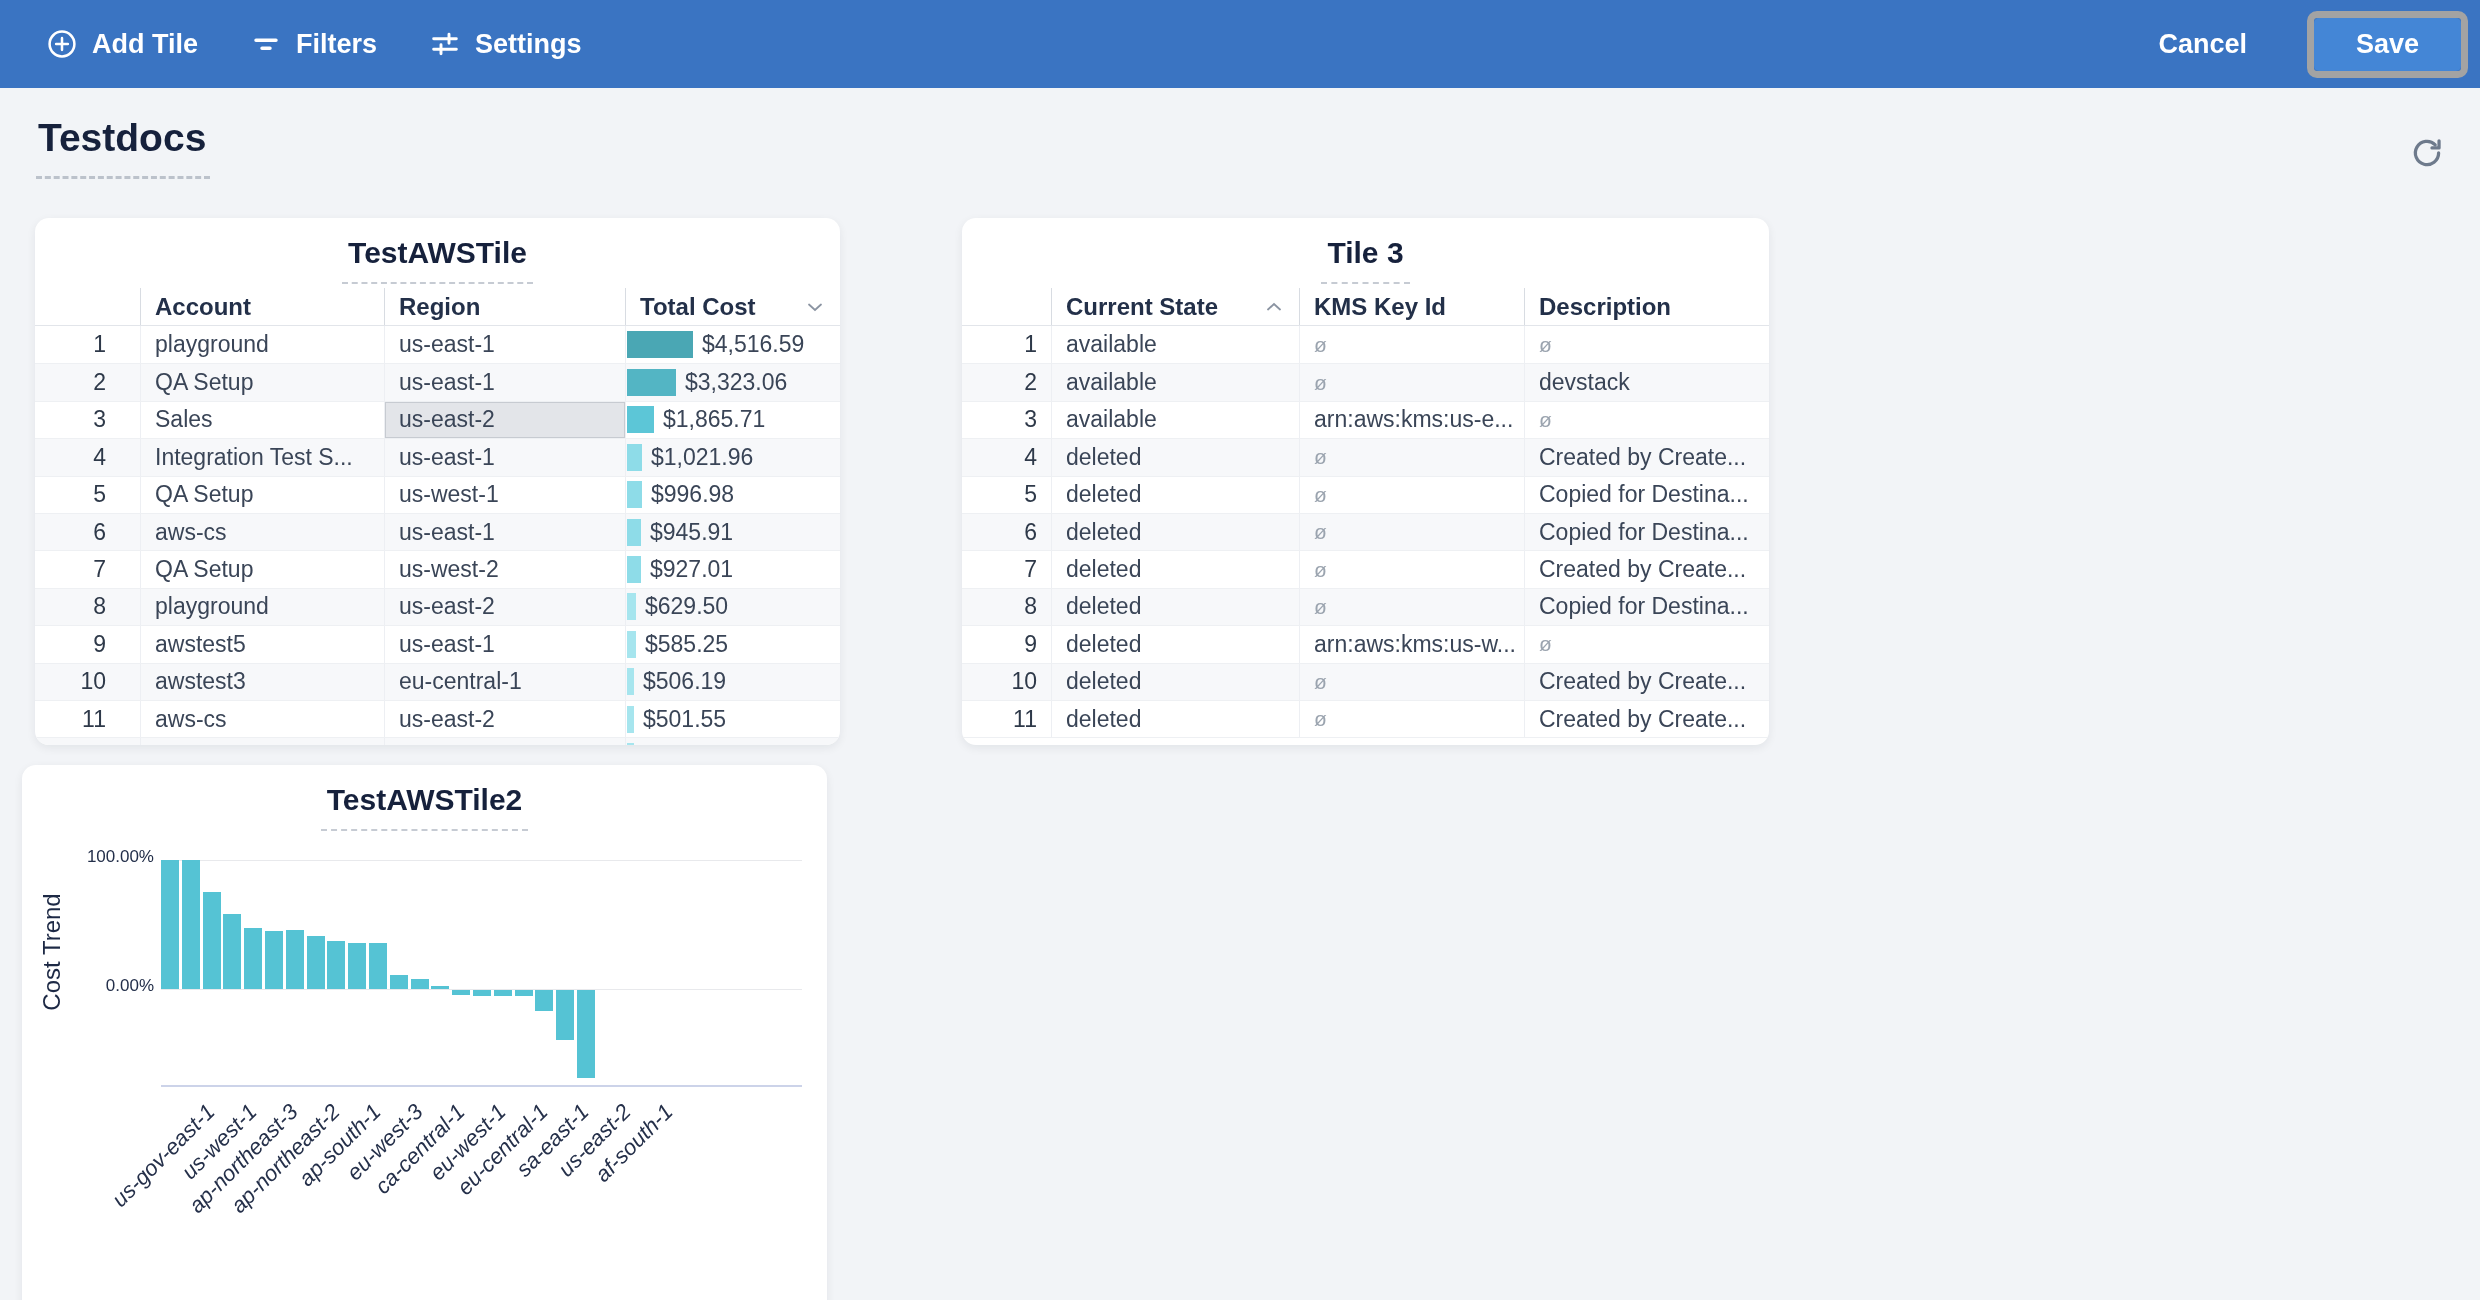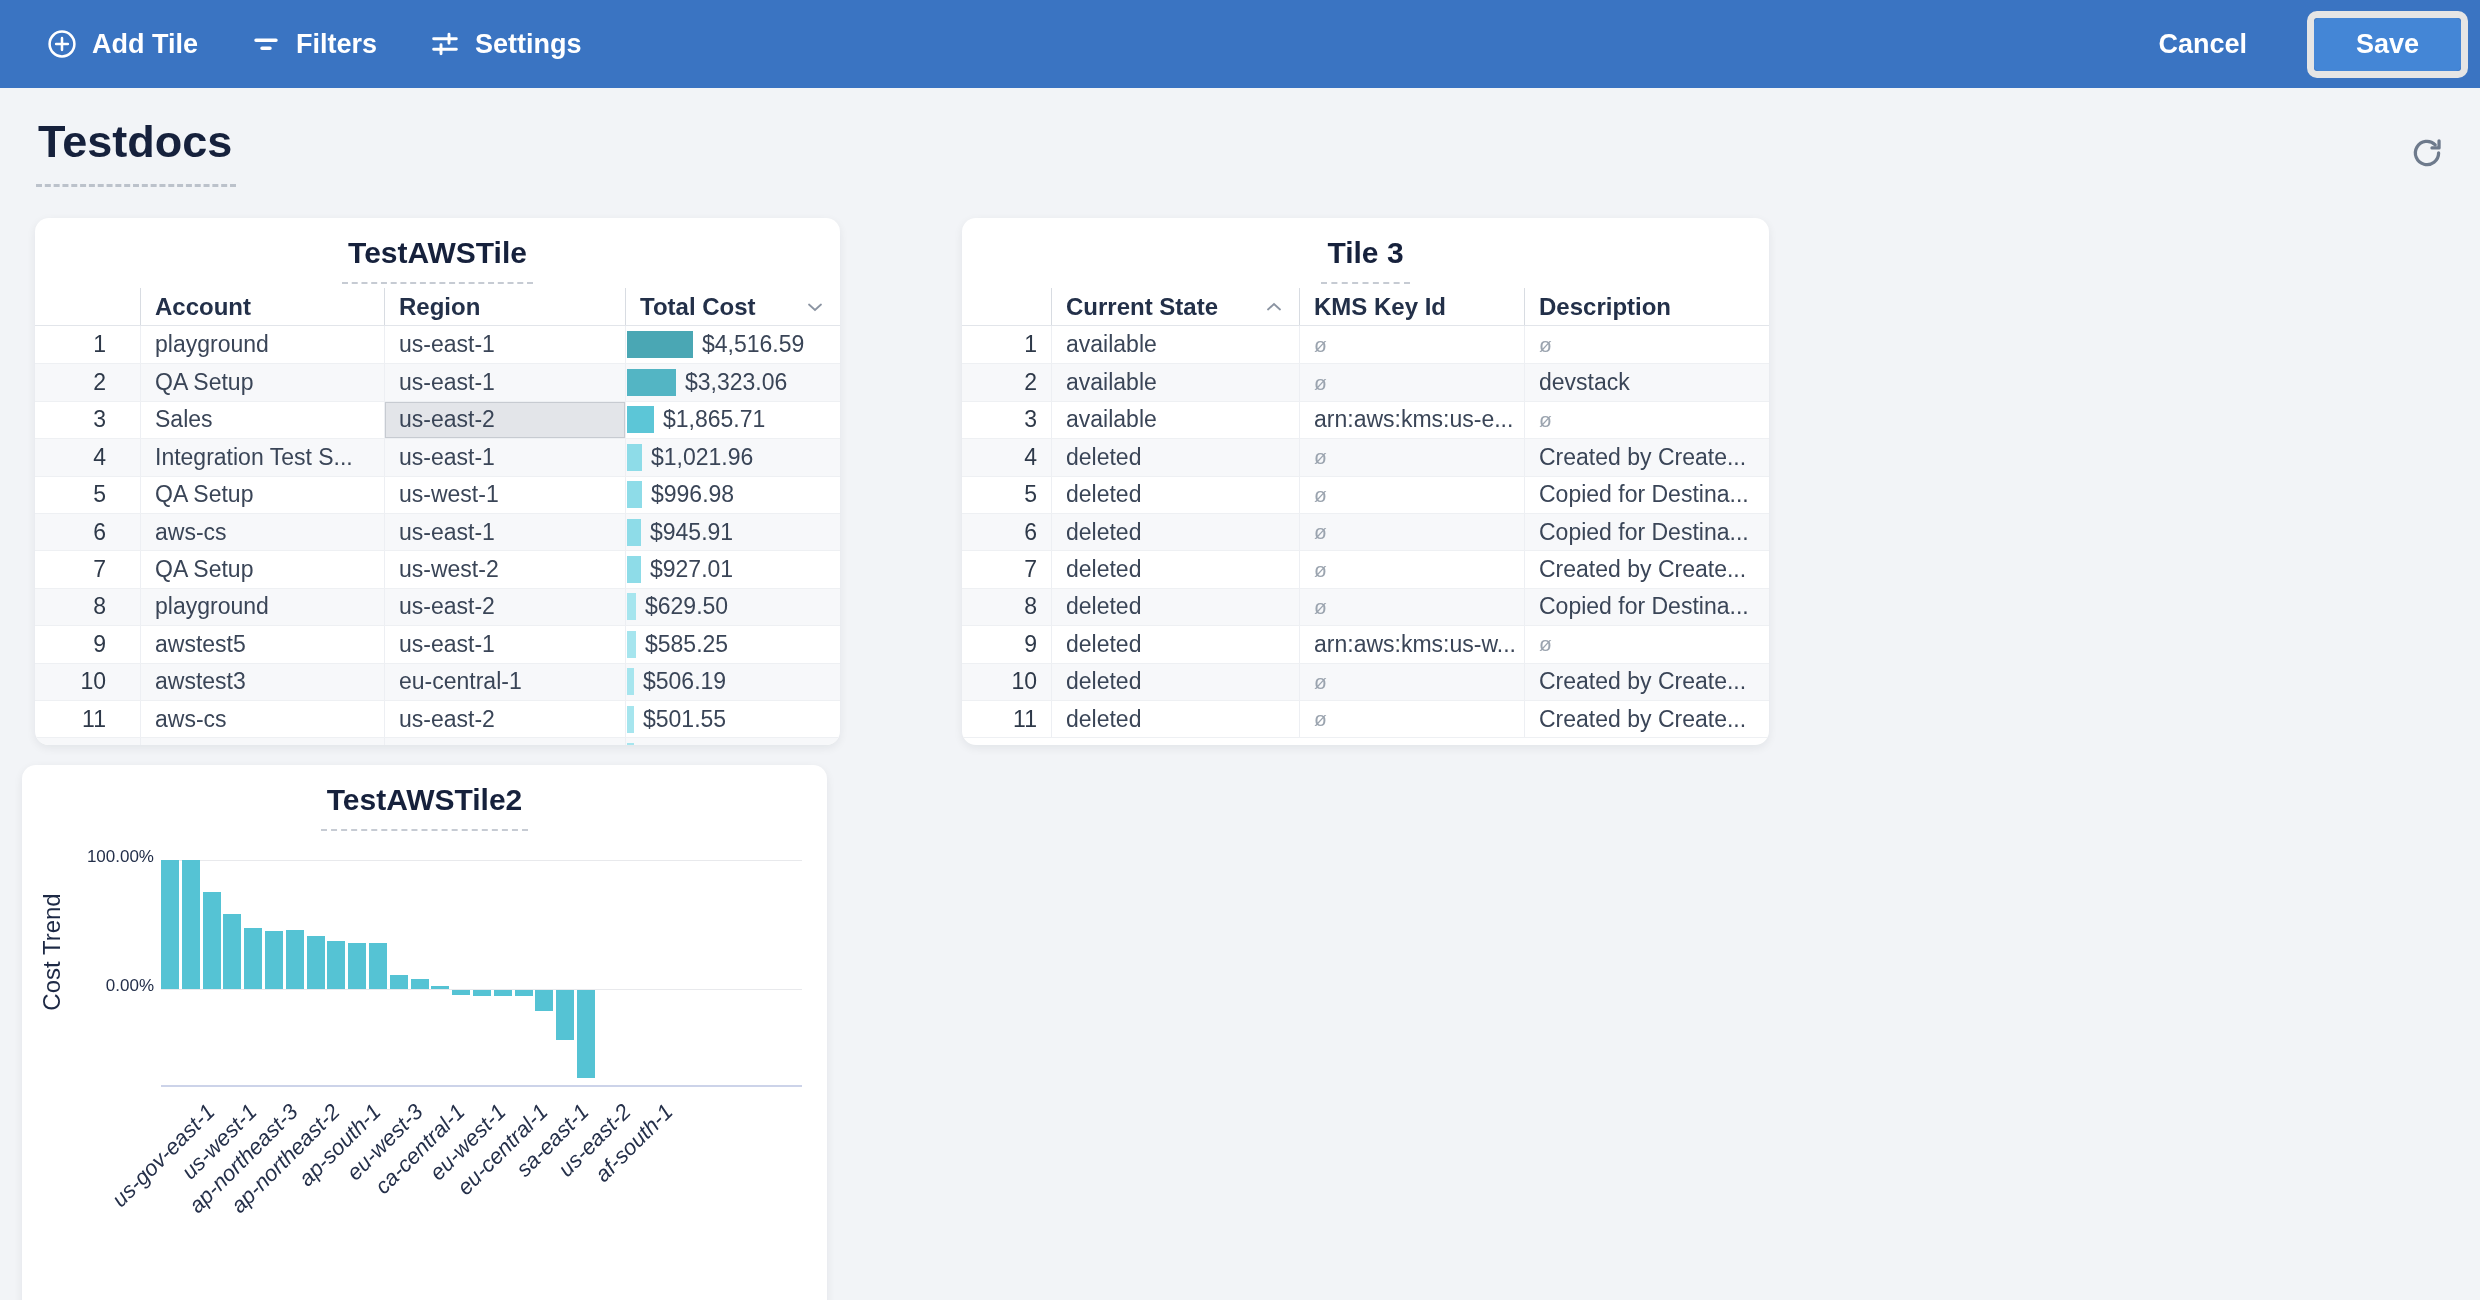--- a/index.html
+++ b/index.html
@@ -7,28 +7,28 @@
   body { font-family:"Liberation Sans", sans-serif; background:#f2f4f7; position:relative; }
 
   
   .topbar { position:absolute; top:0; left:0; width:2480px; height:88px;
             background:#3a74c2; display:flex; align-items:center; padding:0 12px 0 46px; }
   .tb-item { display:flex; align-items:center; gap:14px; color:#fff; font-size:27px;
              font-weight:700; margin-right:52px; cursor:pointer; }
   .tb-item svg { display:block; }
   .tb-right { margin-left:auto; display:flex; align-items:center; gap:60px; }
   .cancel { color:#fff; font-size:27px; font-weight:700; cursor:pointer; }
-  .save-outline { border:7px solid #e5e5e5; border-radius:10px; }
+  .save-outline { border:7px solid #a3a3a3; border-radius:10px; }
   .save-btn { display:block; background:#4486d6; color:#fff; border:none; border-radius:5px;
               font-family:inherit; font-size:27px; font-weight:700; padding:11px 42px; cursor:pointer; }
 
   
   .main { position:absolute; top:88px; left:0; right:0; bottom:0; }
   .page-title-wrap { position:absolute; left:36px; top:28px; }
-  .page-title { font-size:45px; font-weight:600; color:#16213c;
+  .page-title { font-size:39px; font-weight:600; color:#16213c;
                 display:inline-block; border-bottom:3px dashed #bcc2cb; padding:0 4px 16px 2px; }
   .refresh { position:absolute; right:36px; top:48px; width:34px; height:34px; cursor:pointer; }
 
   .tile { position:absolute; background:#fff; border-radius:14px;
           box-shadow:0 3px 10px rgba(16,24,40,.07); overflow:hidden; }
   #tile1 { left:35px;  top:130px; width:805px; height:527px; }
   #tile2 { left:962px; top:130px; width:807px; height:527px; }
   #tile3 { left:22px;  top:677px; width:805px; height:629px; }
 
   .tile-title-wrap { text-align:center; margin-top:18px; }

